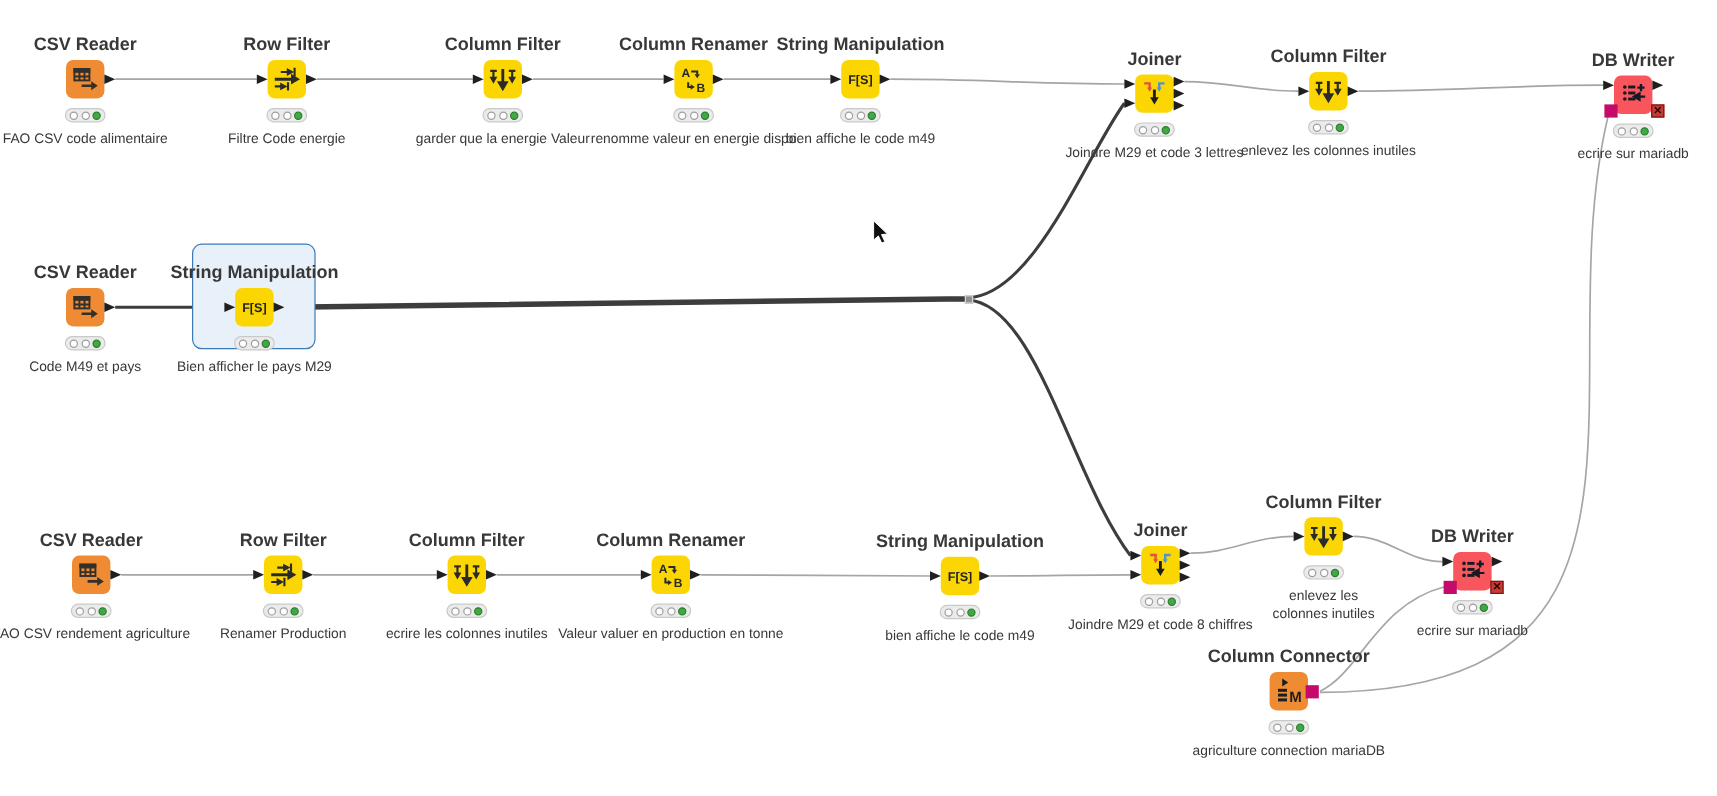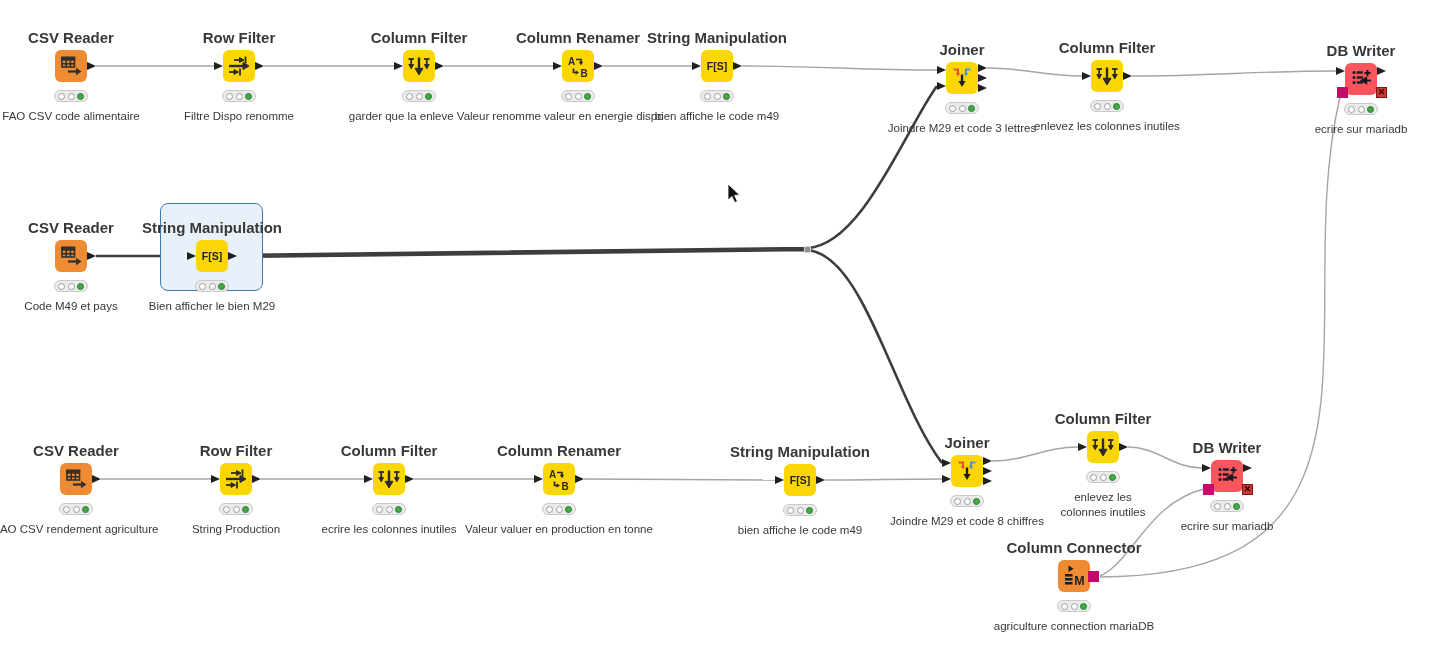--- a/index.html
+++ b/index.html
@@ -98,21 +98,21 @@
             <polygon points="11,19.6 15.5,22 11,24.4"></polygon>
             <line x1="17" y1="18.5" x2="17" y2="25.5" stroke-width="1.8"></line>
           </g>
         </svg>
       </div>
     <div class="status">
         <span class="dot"></span>
         <span class="dot"></span>
         <span class="dot on"></span>
       </div>
-    <div class="label">Filtre Dispo renomme</div>
+    <div class="label">Filtre Code energie</div>
   <div class="tri" style="left: -9px; top: 11.5px;"></div>
       <div class="tri" style="left: 32px; top: 11.5px;"></div>
     </div>
     <div class="node" style="left: 403px; top: 50px;">
     <div class="title">Column Filter</div>
     <div class="icon" style="background: rgb(252, 214, 3);">
         <svg viewBox="0 0 32 32" width="32" height="32">
           <g stroke="#2B2B2B" fill="#2B2B2B">
             <line x1="5.5" y1="9" x2="11" y2="9" stroke-width="1.8"></line>
             <line x1="8.2" y1="9" x2="8.2" y2="15.5" stroke-width="1.8"></line>
@@ -123,21 +123,21 @@
             <line x1="23.8" y1="9" x2="23.8" y2="15.5" stroke-width="1.8"></line>
             <polygon points="21.4,14.5 23.8,18.8 26.2,14.5"></polygon>
           </g>
         </svg>
       </div>
     <div class="status">
         <span class="dot"></span>
         <span class="dot"></span>
         <span class="dot on"></span>
       </div>
-    <div class="label">garder que la enleve Valeur</div>
+    <div class="label">garder que la energie Valeur</div>
   <div class="tri" style="left: -9px; top: 11.5px;"></div>
       <div class="tri" style="left: 32px; top: 11.5px;"></div>
     </div>
     <div class="node" style="left: 562px; top: 50px;">
     <div class="title">Column Renamer</div>
     <div class="icon" style="background: rgb(252, 214, 3);">
         <svg viewBox="0 0 32 32" width="32" height="32">
           <text x="6" y="14.5" font-size="10" font-weight="bold" fill="#2B2B2B" font-family="Liberation Sans,sans-serif">A</text>
           <path d="M14,9.5 H19 V12" fill="none" stroke="#2B2B2B" stroke-width="1.7"></path>
           <polygon points="16.8,11.8 19,15.2 21.2,11.8" fill="#2B2B2B"></polygon>
@@ -280,21 +280,21 @@
     <div class="icon" style="background: rgb(252, 214, 3);">
         <svg viewBox="0 0 32 32" width="32" height="32">
           <text x="16" y="20" text-anchor="middle" font-size="10.5" font-weight="bold" fill="#232323" font-family="Liberation Sans,sans-serif">F[S]</text>
         </svg>
       </div>
     <div class="status">
         <span class="dot"></span>
         <span class="dot"></span>
         <span class="dot on"></span>
       </div>
-    <div class="label">Bien afficher le bien M29</div>
+    <div class="label">Bien afficher le pays M29</div>
   <div class="tri" style="left: -9px; top: 11.5px;"></div>
       <div class="tri" style="left: 32px; top: 11.5px;"></div>
     </div>
     <div class="node" style="left: 60px; top: 463px;">
     <div class="title">CSV Reader</div>
     <div class="icon" style="background: rgb(238, 139, 51);">
         <svg viewBox="0 0 32 32" width="32" height="32">
           <g fill="none" stroke="#33302B" stroke-width="1.6">
             <rect x="7" y="7.5" width="12.5" height="9.5"></rect>
             <line x1="11.2" y1="7.5" x2="11.2" y2="17"></line>
@@ -328,21 +328,21 @@
             <polygon points="11,19.6 15.5,22 11,24.4"></polygon>
             <line x1="17" y1="18.5" x2="17" y2="25.5" stroke-width="1.8"></line>
           </g>
         </svg>
       </div>
     <div class="status">
         <span class="dot"></span>
         <span class="dot"></span>
         <span class="dot on"></span>
       </div>
-    <div class="label">String Production</div>
+    <div class="label">Renamer Production</div>
   <div class="tri" style="left: -9px; top: 11.5px;"></div>
       <div class="tri" style="left: 32px; top: 11.5px;"></div>
     </div>
     <div class="node" style="left: 373px; top: 463px;">
     <div class="title">Column Filter</div>
     <div class="icon" style="background: rgb(252, 214, 3);">
         <svg viewBox="0 0 32 32" width="32" height="32">
           <g stroke="#2B2B2B" fill="#2B2B2B">
             <line x1="5.5" y1="9" x2="11" y2="9" stroke-width="1.8"></line>
             <line x1="8.2" y1="9" x2="8.2" y2="15.5" stroke-width="1.8"></line>

